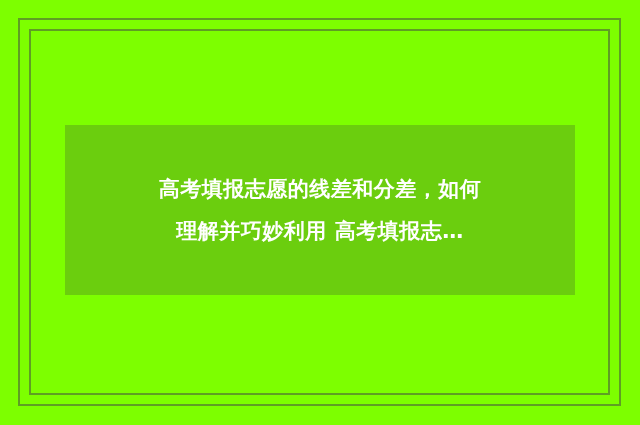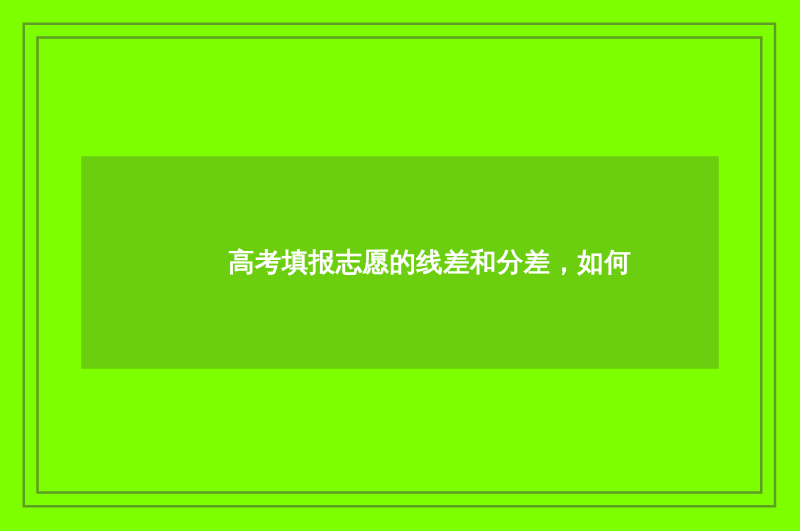--- a/index.html
+++ b/index.html
@@ -67,30 +67,31 @@
     padding: 0 70px;
   }
 
   .headline-line {
     color: #ffffff;
     font-size: 21px;
     font-weight: bold;
     line-height: 42px;
     letter-spacing: 0.5px;
     white-space: nowrap;
-    text-align: right;
+    text-align: center;
   }
 </style>
 </head>
 <body>
 
 <div id="canvas">
 
   <div class="frame-outer"></div>
   <div class="frame-inner"></div>
 
   <div class="overlay-panel"></div>
 
   <div class="headline">
     <div class="headline-line">高考填报志愿的线差和分差，如何</div>
+    <div class="headline-line">理解并巧妙利用 高考填报志…</div>
   </div>
 
 </div>
 
 </body></html>

